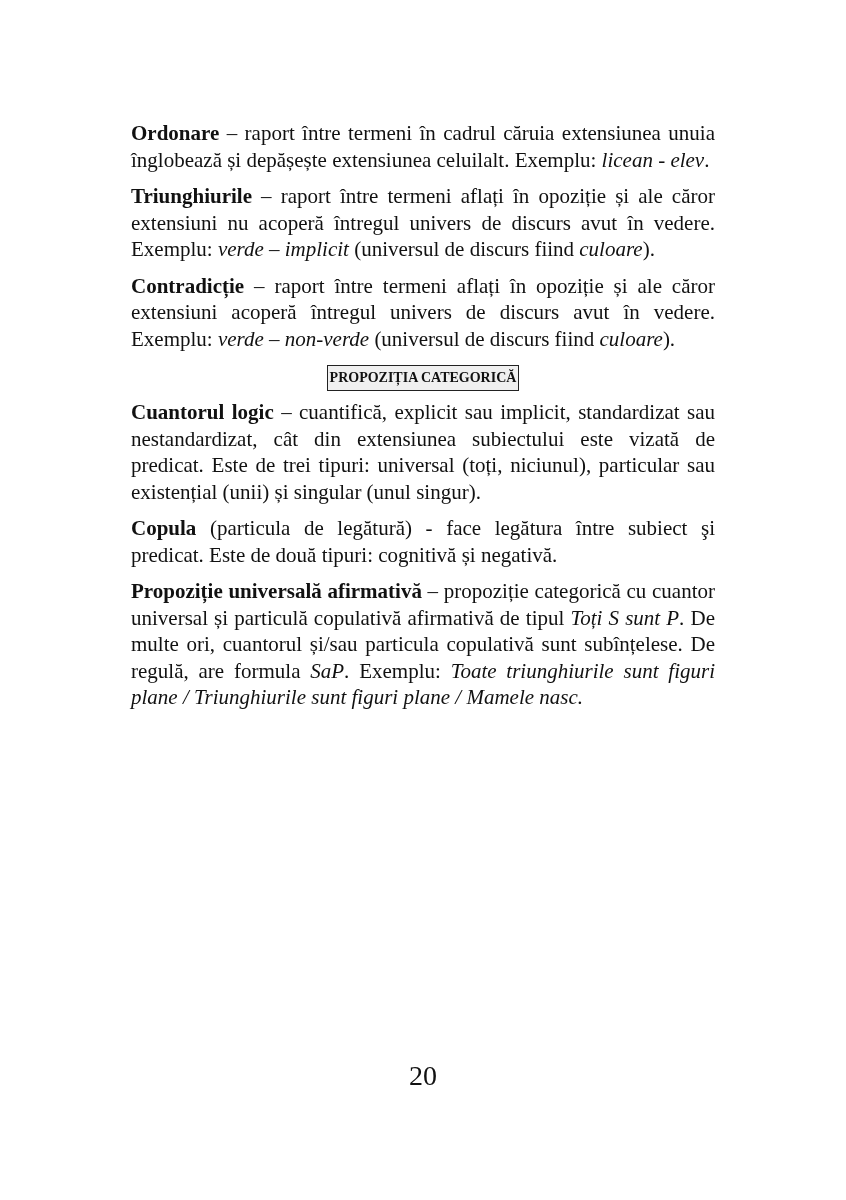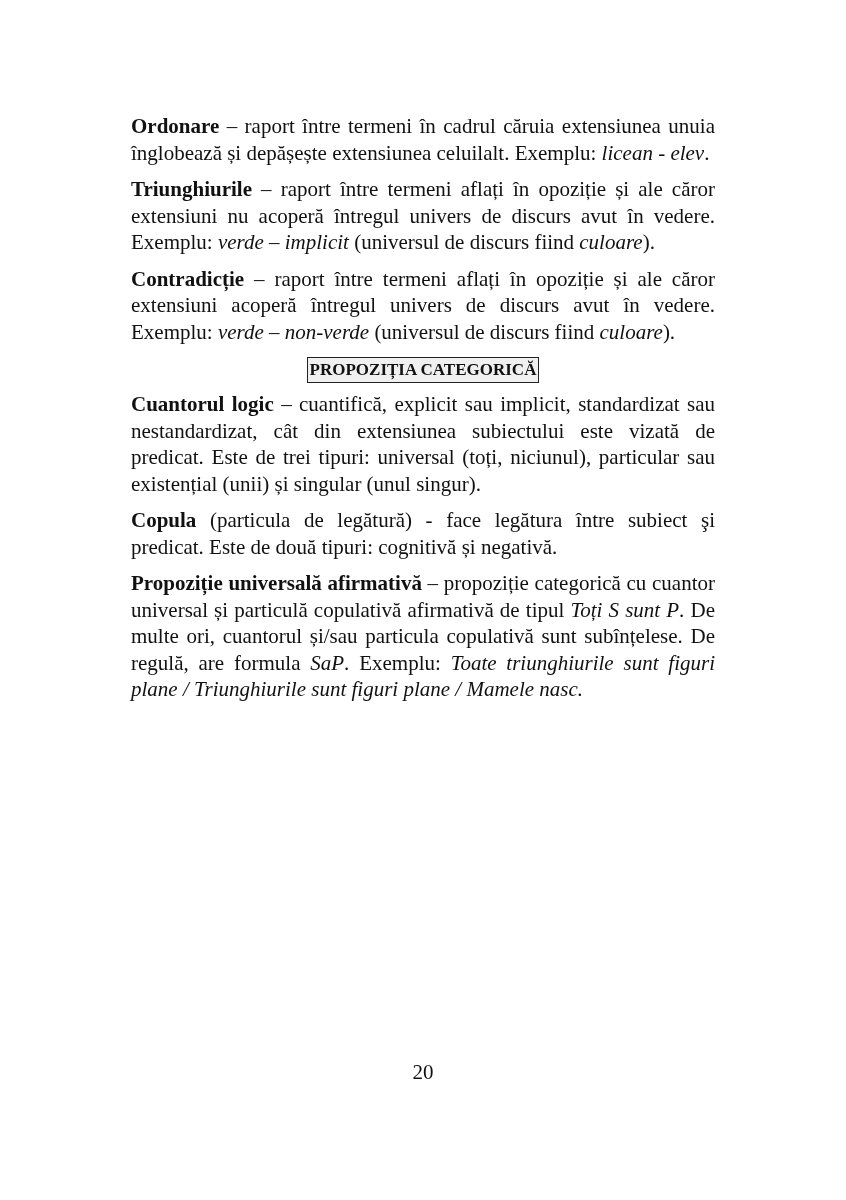--- a/index.html
+++ b/index.html
@@ -1,32 +1,32 @@
 <!DOCTYPE html>
 <html><head>
 <meta charset="utf-8">
 <style>
   html, body { margin: 0; padding: 0; background: #ffffff; }
   body { width: 846px; height: 1200px; position: relative; overflow: hidden; }
   .page {
-    position: absolute; left: 131px; top: 113px; width: 584px;
+    position: absolute; left: 131px; top: 120px; width: 584px;
     font-family: "Liberation Serif", serif; font-size: 21px; line-height: 26.5px;
     color: #111111; text-align: justify;
   }
   .para { margin: 0 0 10px 0; }
   .term { font-weight: bold; }
   .it { font-style: italic; }
   .heading-wrap { text-align: center; margin: 2px 0 8px 0; }
   .heading {
-    display: inline-block; font-weight: bold; font-size: 17px; line-height: 24px;
+    display: inline-block; font-weight: bold; font-size: 14px; line-height: 24px;
     padding: 0 2px; border: 1px solid #222222; background: #f0f0f0;
   }
   .page-number {
     position: absolute; top: 1060px; left: 0; width: 846px; text-align: center;
-    font-family: "Liberation Serif", serif; font-size: 21px; color: #111111;
+    font-family: "Liberation Serif", serif; font-size: 28px; color: #111111;
   }
 </style>
 </head>
 <body>
 
 <div class="page">
   <div id="top-paras">
       <p class="para"><span class="term">Ordonare</span><span> – raport între termeni în cadrul căruia extensiunea unuia înglobează și depășește extensiunea celuilalt. Exemplu: </span><span class="it">licean - elev</span><span>.</span></p>
       <p class="para"><span class="term">Triunghiurile</span><span> – raport între termeni aflați în opoziție și ale căror extensiuni nu acoperă întregul univers de discurs avut în vedere. Exemplu: </span><span class="it">verde – implicit</span><span> (universul de discurs fiind </span><span class="it">culoare</span><span>).</span></p>
       <p class="para"><span class="term">Contradicție</span><span> – raport între termeni aflați în opoziție și ale căror extensiuni acoperă întregul univers de discurs avut în vedere. Exemplu: </span><span class="it">verde – non-verde</span><span> (universul de discurs fiind </span><span class="it">culoare</span><span>).</span></p>

